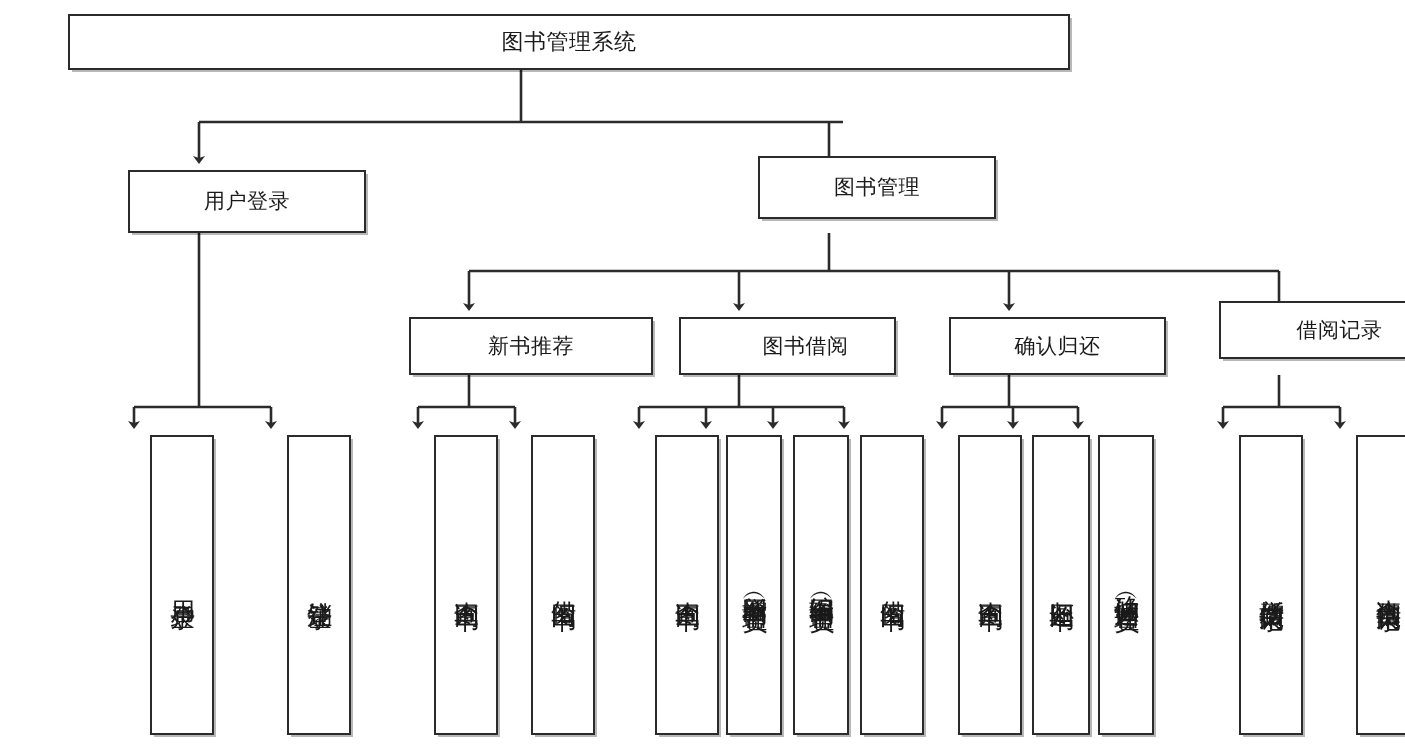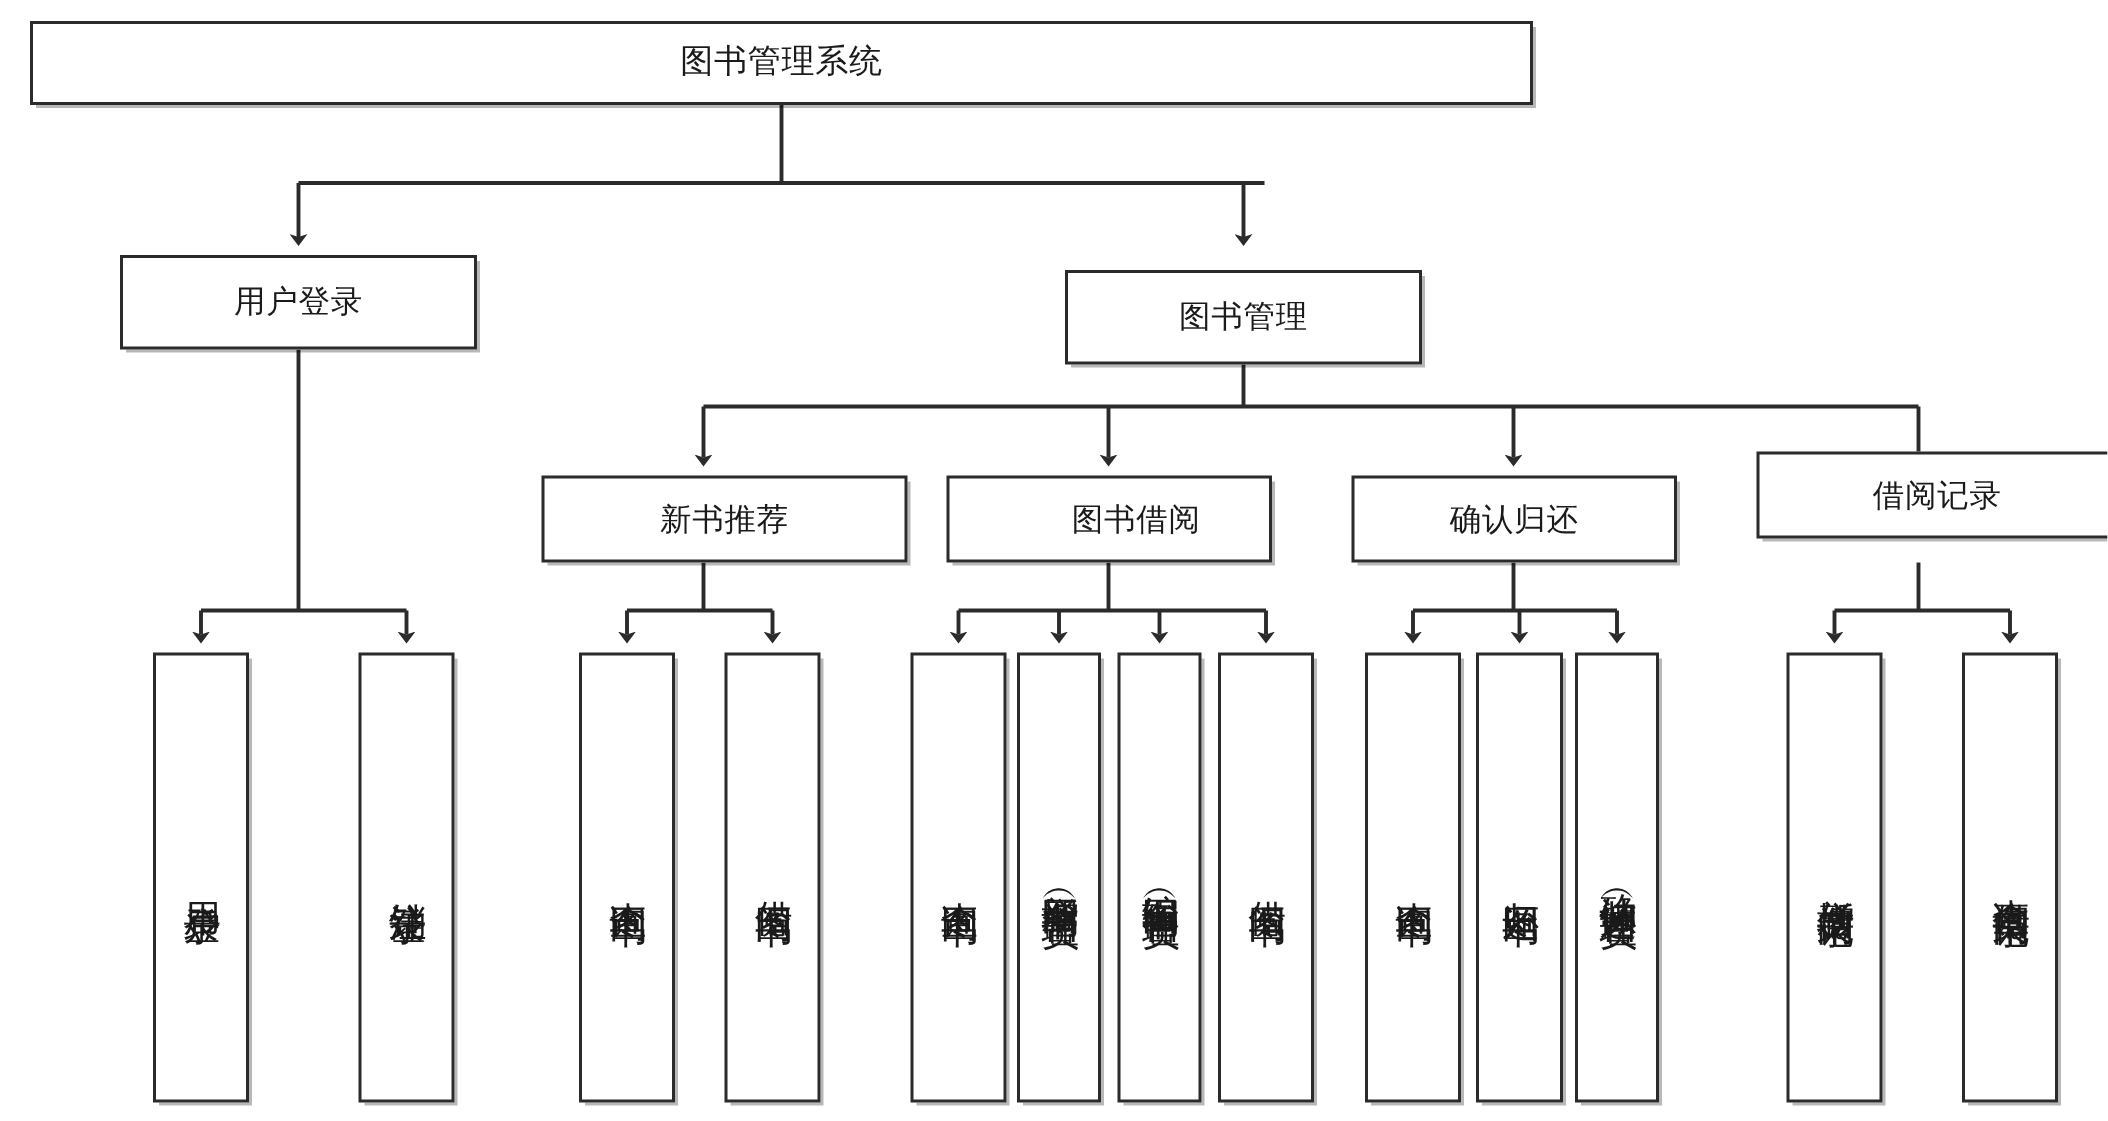--- a/index.html
+++ b/index.html
@@ -28,20 +28,21 @@
   .node {
     position: absolute;
     box-sizing: border-box;
     background: #ffffff;
     border: 2px solid #2b2b2b;
     box-shadow: 3px 3px 0 -1px rgba(0,0,0,0.28);
     display: flex;
     align-items: center;
     justify-content: center;
     color: #1a1a1a;
+    margin-left: 48px;
   }
   .node .label {
     display: block;
     text-align: center;
     line-height: 1.18;
     letter-spacing: 0.5px;
   }
   
   .node.horiz .label {
     font-size: 21px;
@@ -124,21 +125,21 @@
     </g>
   </svg>
 
   <div class="node horiz root" style="left:20px; top:14px; width:1002px; height:56px;">
     <span class="label">图书管理系统</span>
   </div>
 
   <div class="node horiz" style="left:80px; top:170px; width:238px; height:63px;">
     <span class="label">用户登录</span>
   </div>
-  <div class="node horiz" style="left:710px; top:180px; width:238px; height:63px;">
+  <div class="node horiz" style="left:710px; top:156px; width:238px; height:63px;">
     <span class="label">图书管理</span>
   </div>
 
   <div class="node horiz" style="left:361px; top:317px; width:244px; height:58px;">
     <span class="label">新书推荐</span>
   </div>
   <div class="node horiz" style="left:631px; top:317px; width:217px; height:58px;padding-left:36px;">
     <span class="label">图书借阅</span>
   </div>
   <div class="node horiz" style="left:901px; top:317px; width:217px; height:58px;">

